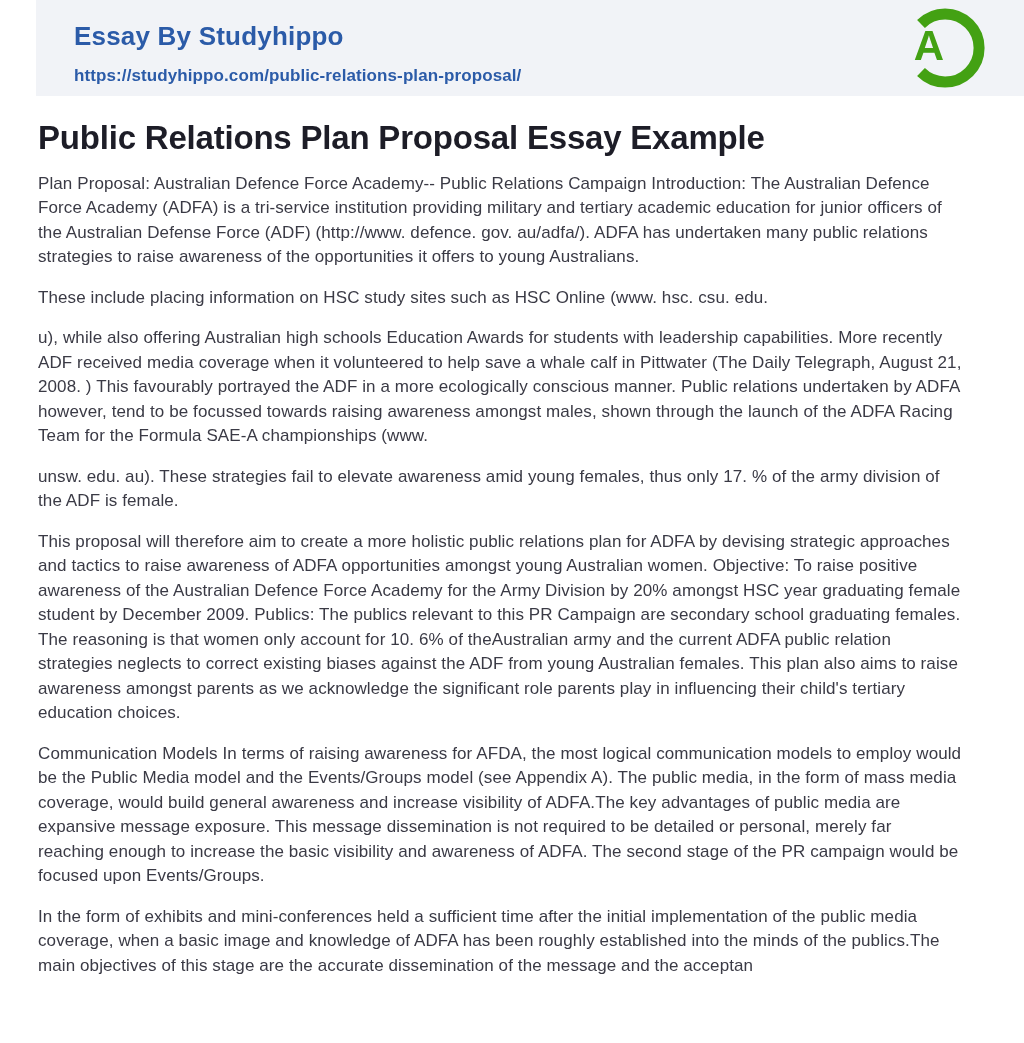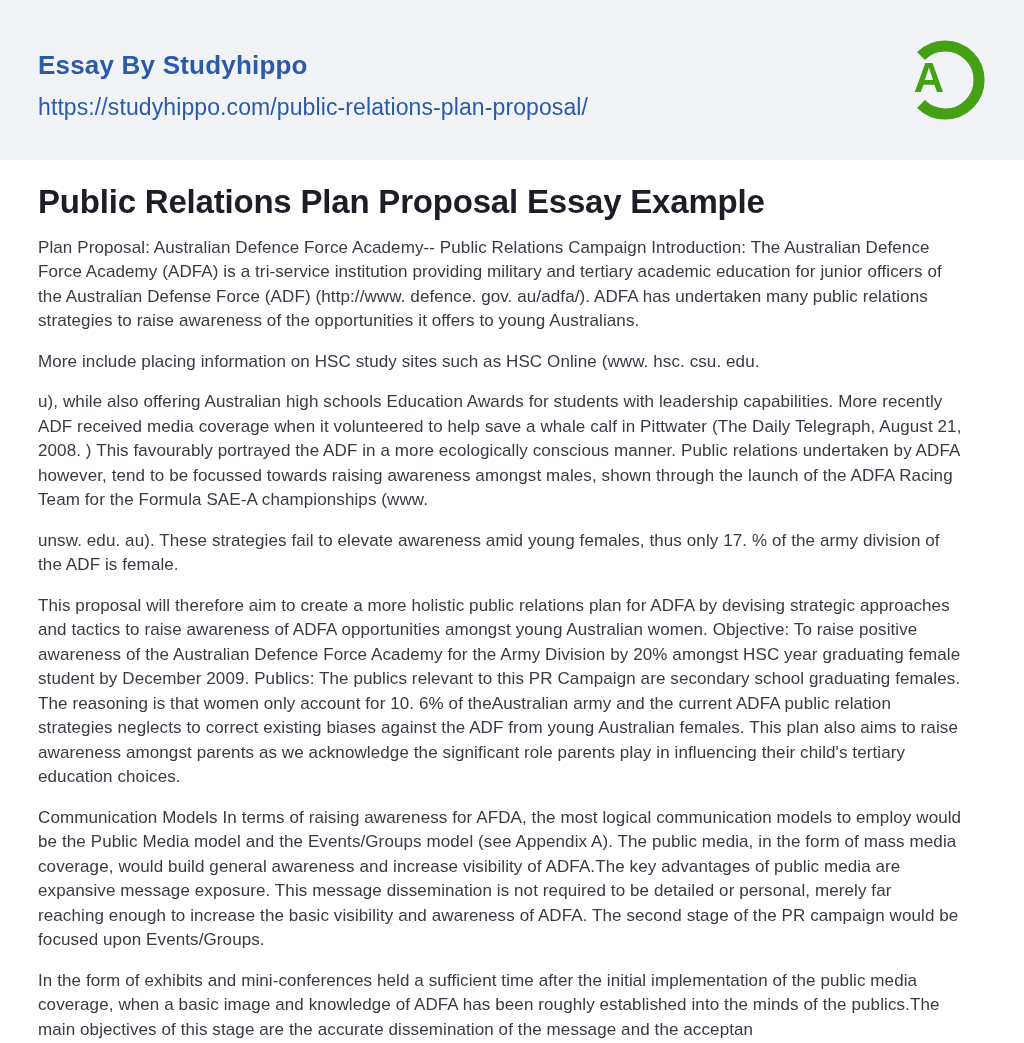--- a/index.html
+++ b/index.html
@@ -12,43 +12,44 @@
   }
   *{box-sizing:border-box;margin:0;padding:0;}
   html,body{background:var(--page-bg);}
   body{
     width:1024px;
     min-height:1043px;
     font-family:"Liberation Sans", sans-serif;
     -webkit-font-smoothing:antialiased;
   }
   .site-header{
-    height:160px;
+    height:96px;
     background:var(--header-bg);
     display:flex;
     align-items:center;
     justify-content:space-between;
     padding:0 38px;
+    margin-left:36px;
   }
   .header-text{
     display:flex;
     flex-direction:column;
     margin-top:12px;
   }
   .brand{
     color:var(--accent-blue);
     font-size:26px;
     font-weight:bold;
     letter-spacing:0.2px;
     line-height:1.15;
   }
   .page-url{
     color:var(--accent-blue);
-    font-size:23px;
-    font-weight:400;
+    font-size:17px;
+    font-weight:700;
     text-decoration:none;
     margin-top:14px;
     letter-spacing:0.1px;
   }
   .logo{
     color:var(--logo-green);
     width:82px;
     height:82px;
     flex:0 0 auto;
   }
@@ -88,19 +89,19 @@
     <svg viewBox="0 0 82 82" width="82" height="82" aria-hidden="true">
       <path d="M 17 17 A 34 34 0 1 1 17 65" fill="none" stroke="currentColor" stroke-width="11" stroke-linecap="butt"></path>
       <text x="25" y="53" text-anchor="middle" font-size="42" fill="currentColor">A</text>
     </svg>
   </div>
 </header>
 
 <main class="article">
   <h1 class="title">Public Relations Plan Proposal Essay Example</h1>
   <p class="para">Plan Proposal: Australian Defence Force Academy-- Public Relations Campaign Introduction: The Australian Defence Force Academy (ADFA) is a tri-service institution providing military and tertiary academic education for junior officers of the Australian Defense Force (ADF) (http://www. defence. gov. au/adfa/). ADFA has undertaken many public relations strategies to raise awareness of the opportunities it offers to young Australians.</p>
-  <p class="para">More include placing information on HSC study sites such as HSC Online (www. hsc. csu. edu.</p>
+  <p class="para">These include placing information on HSC study sites such as HSC Online (www. hsc. csu. edu.</p>
   <p class="para">u), while also offering Australian high schools Education Awards for students with leadership capabilities. More recently ADF received media coverage when it volunteered to help save a whale calf in Pittwater (The Daily Telegraph, August 21, 2008. ) This favourably portrayed the ADF in a more ecologically conscious manner. Public relations undertaken by ADFA however, tend to be focussed towards raising awareness amongst males, shown through the launch of the ADFA Racing Team for the Formula SAE-A championships (www.</p>
   <p class="para">unsw. edu. au). These strategies fail to elevate awareness amid young females, thus only 17. % of the army division of the ADF is female.</p>
   <p class="para">This proposal will therefore aim to create a more holistic public relations plan for ADFA by devising strategic approaches and tactics to raise awareness of ADFA opportunities amongst young Australian women. Objective: To raise positive awareness of the Australian Defence Force Academy for the Army Division by 20% amongst HSC year graduating female student by December 2009. Publics: The publics relevant to this PR Campaign are secondary school graduating females. The reasoning is that women only account for 10. 6% of theAustralian army and the current ADFA public relation strategies neglects to correct existing biases against the ADF from young Australian females. This plan also aims to raise awareness amongst parents as we acknowledge the significant role parents play in influencing their child's tertiary education choices.</p>
   <p class="para">Communication Models In terms of raising awareness for AFDA, the most logical communication models to employ would be the Public Media model and the Events/Groups model (see Appendix A). The public media, in the form of mass media coverage, would build general awareness and increase visibility of ADFA.The key advantages of public media are expansive message exposure. This message dissemination is not required to be detailed or personal, merely far reaching enough to increase the basic visibility and awareness of ADFA. The second stage of the PR campaign would be focused upon Events/Groups.</p>
   <p class="para">In the form of exhibits and mini-conferences held a sufficient time after the initial implementation of the public media coverage, when a basic image and knowledge of ADFA has been roughly established into the minds of the publics.The main objectives of this stage are the accurate dissemination of the message and the acceptan</p>
 </main>
 
 </body></html>

